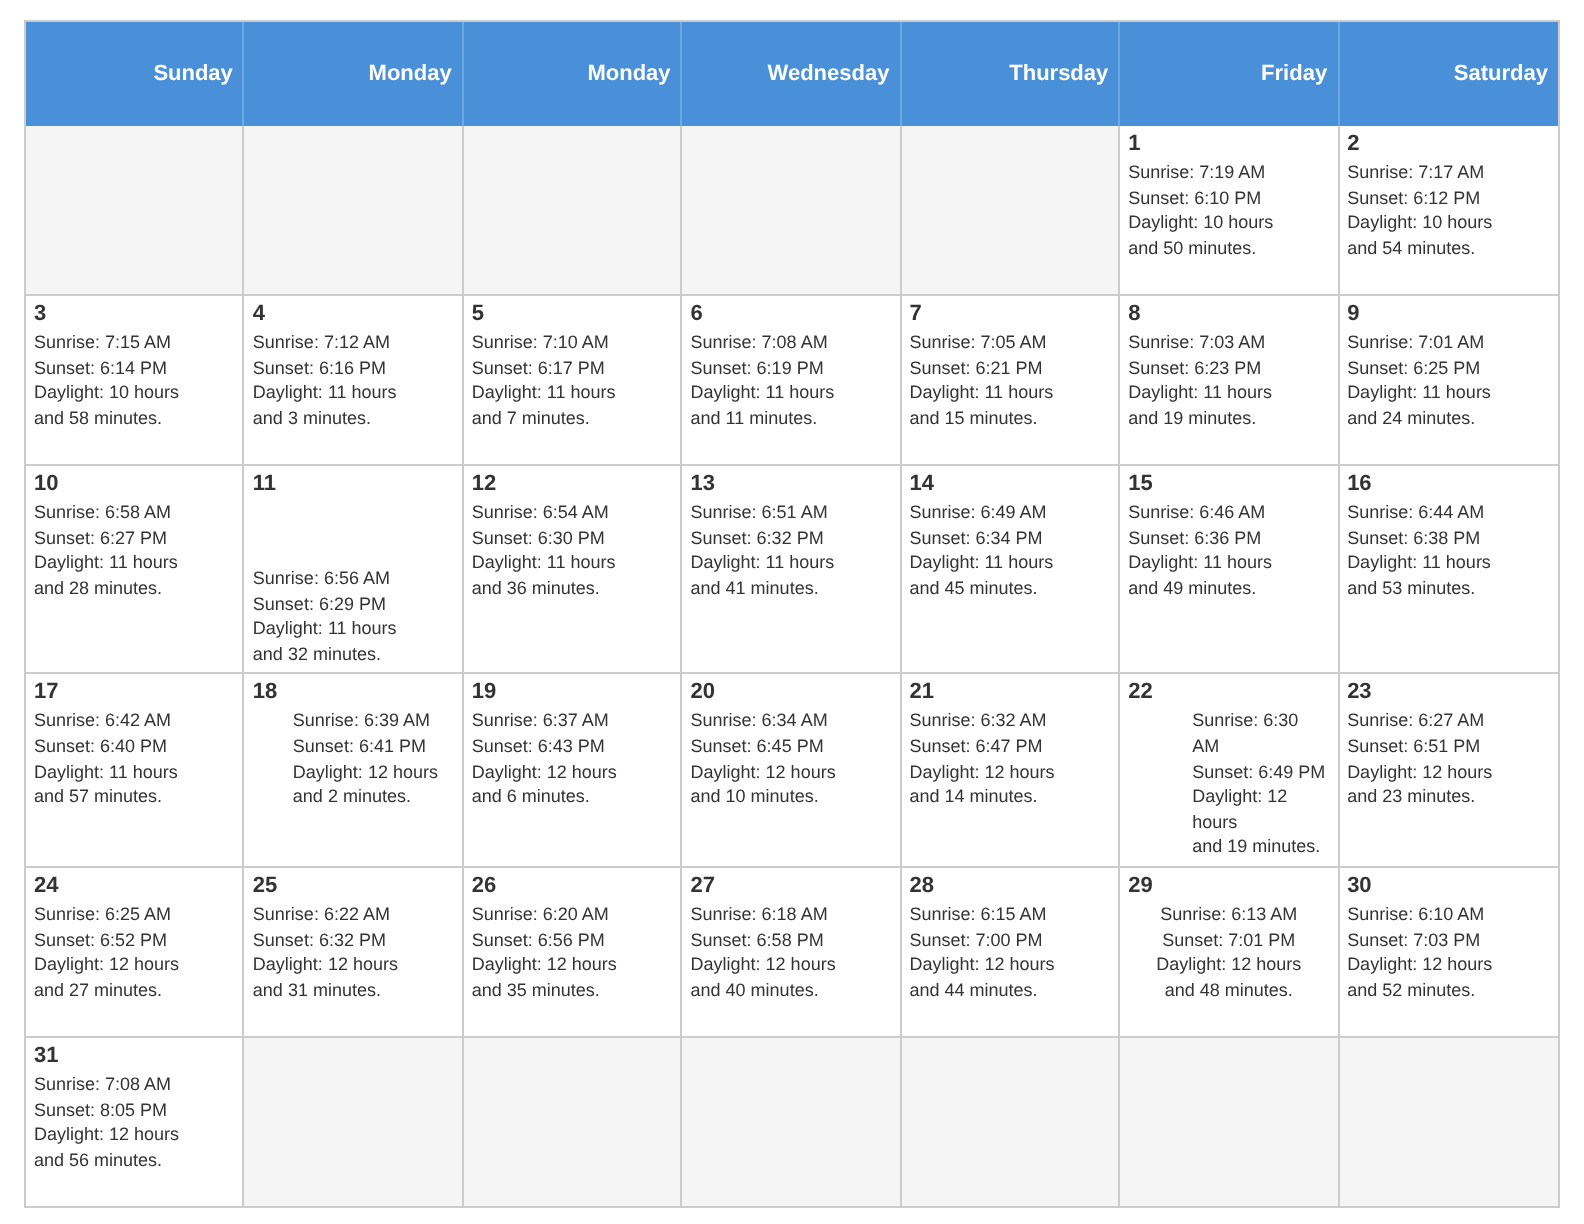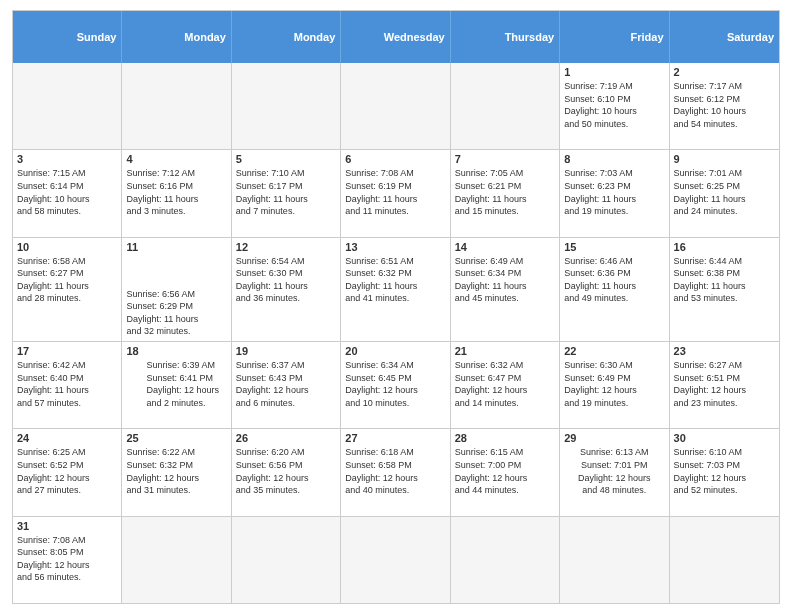--- a/index.html
+++ b/index.html
@@ -267,21 +267,21 @@
           </div>
           <div class="cal-cell">
             <span class="day-num">21</span>
             <div class="day-info" style="white-space: pre-line;">Sunrise: 6:32 AM
 Sunset: 6:47 PM
 Daylight: 12 hours
 and 14 minutes.</div>
           </div>
           <div class="cal-cell">
             <span class="day-num">22</span>
-            <div class="day-info" style="white-space: pre-line;">Sunrise: 6:30 AM
+            <div class="day-info" style="white-space: pre-line; margin-left: 32px;">Sunrise: 6:30 AM
 Sunset: 6:49 PM
 Daylight: 12 hours
 and 19 minutes.</div>
           </div>
           <div class="cal-cell">
             <span class="day-num">23</span>
             <div class="day-info" style="white-space: pre-line;">Sunrise: 6:27 AM
 Sunset: 6:51 PM
 Daylight: 12 hours
 and 23 minutes.</div>

